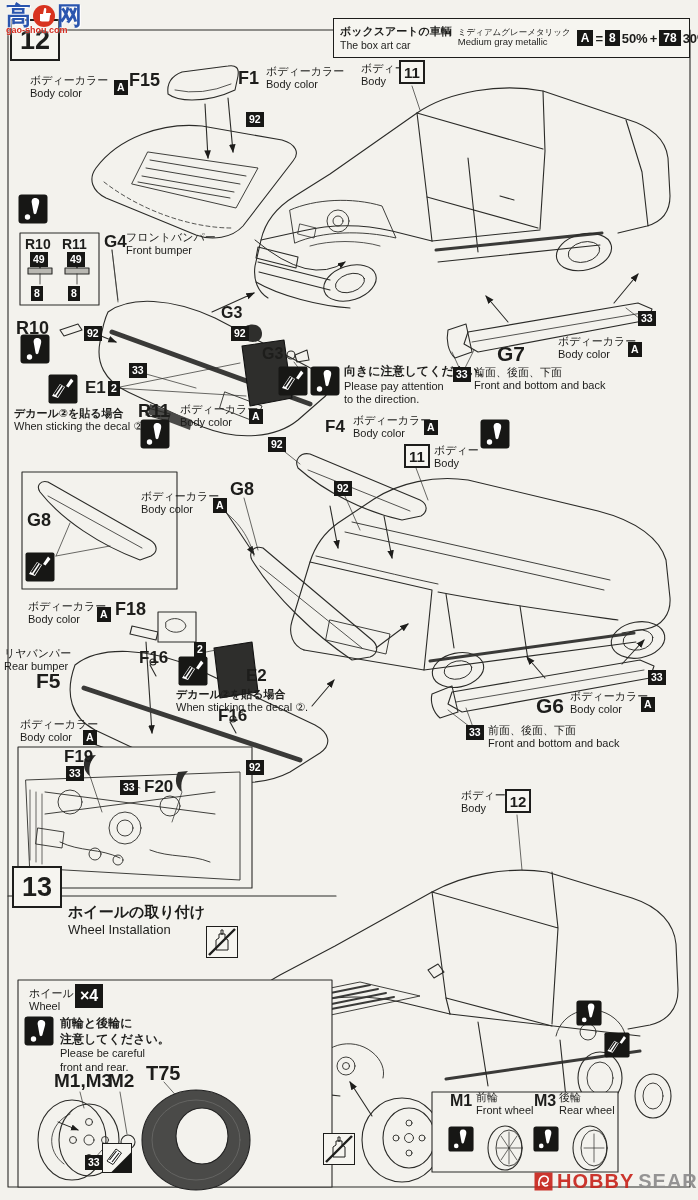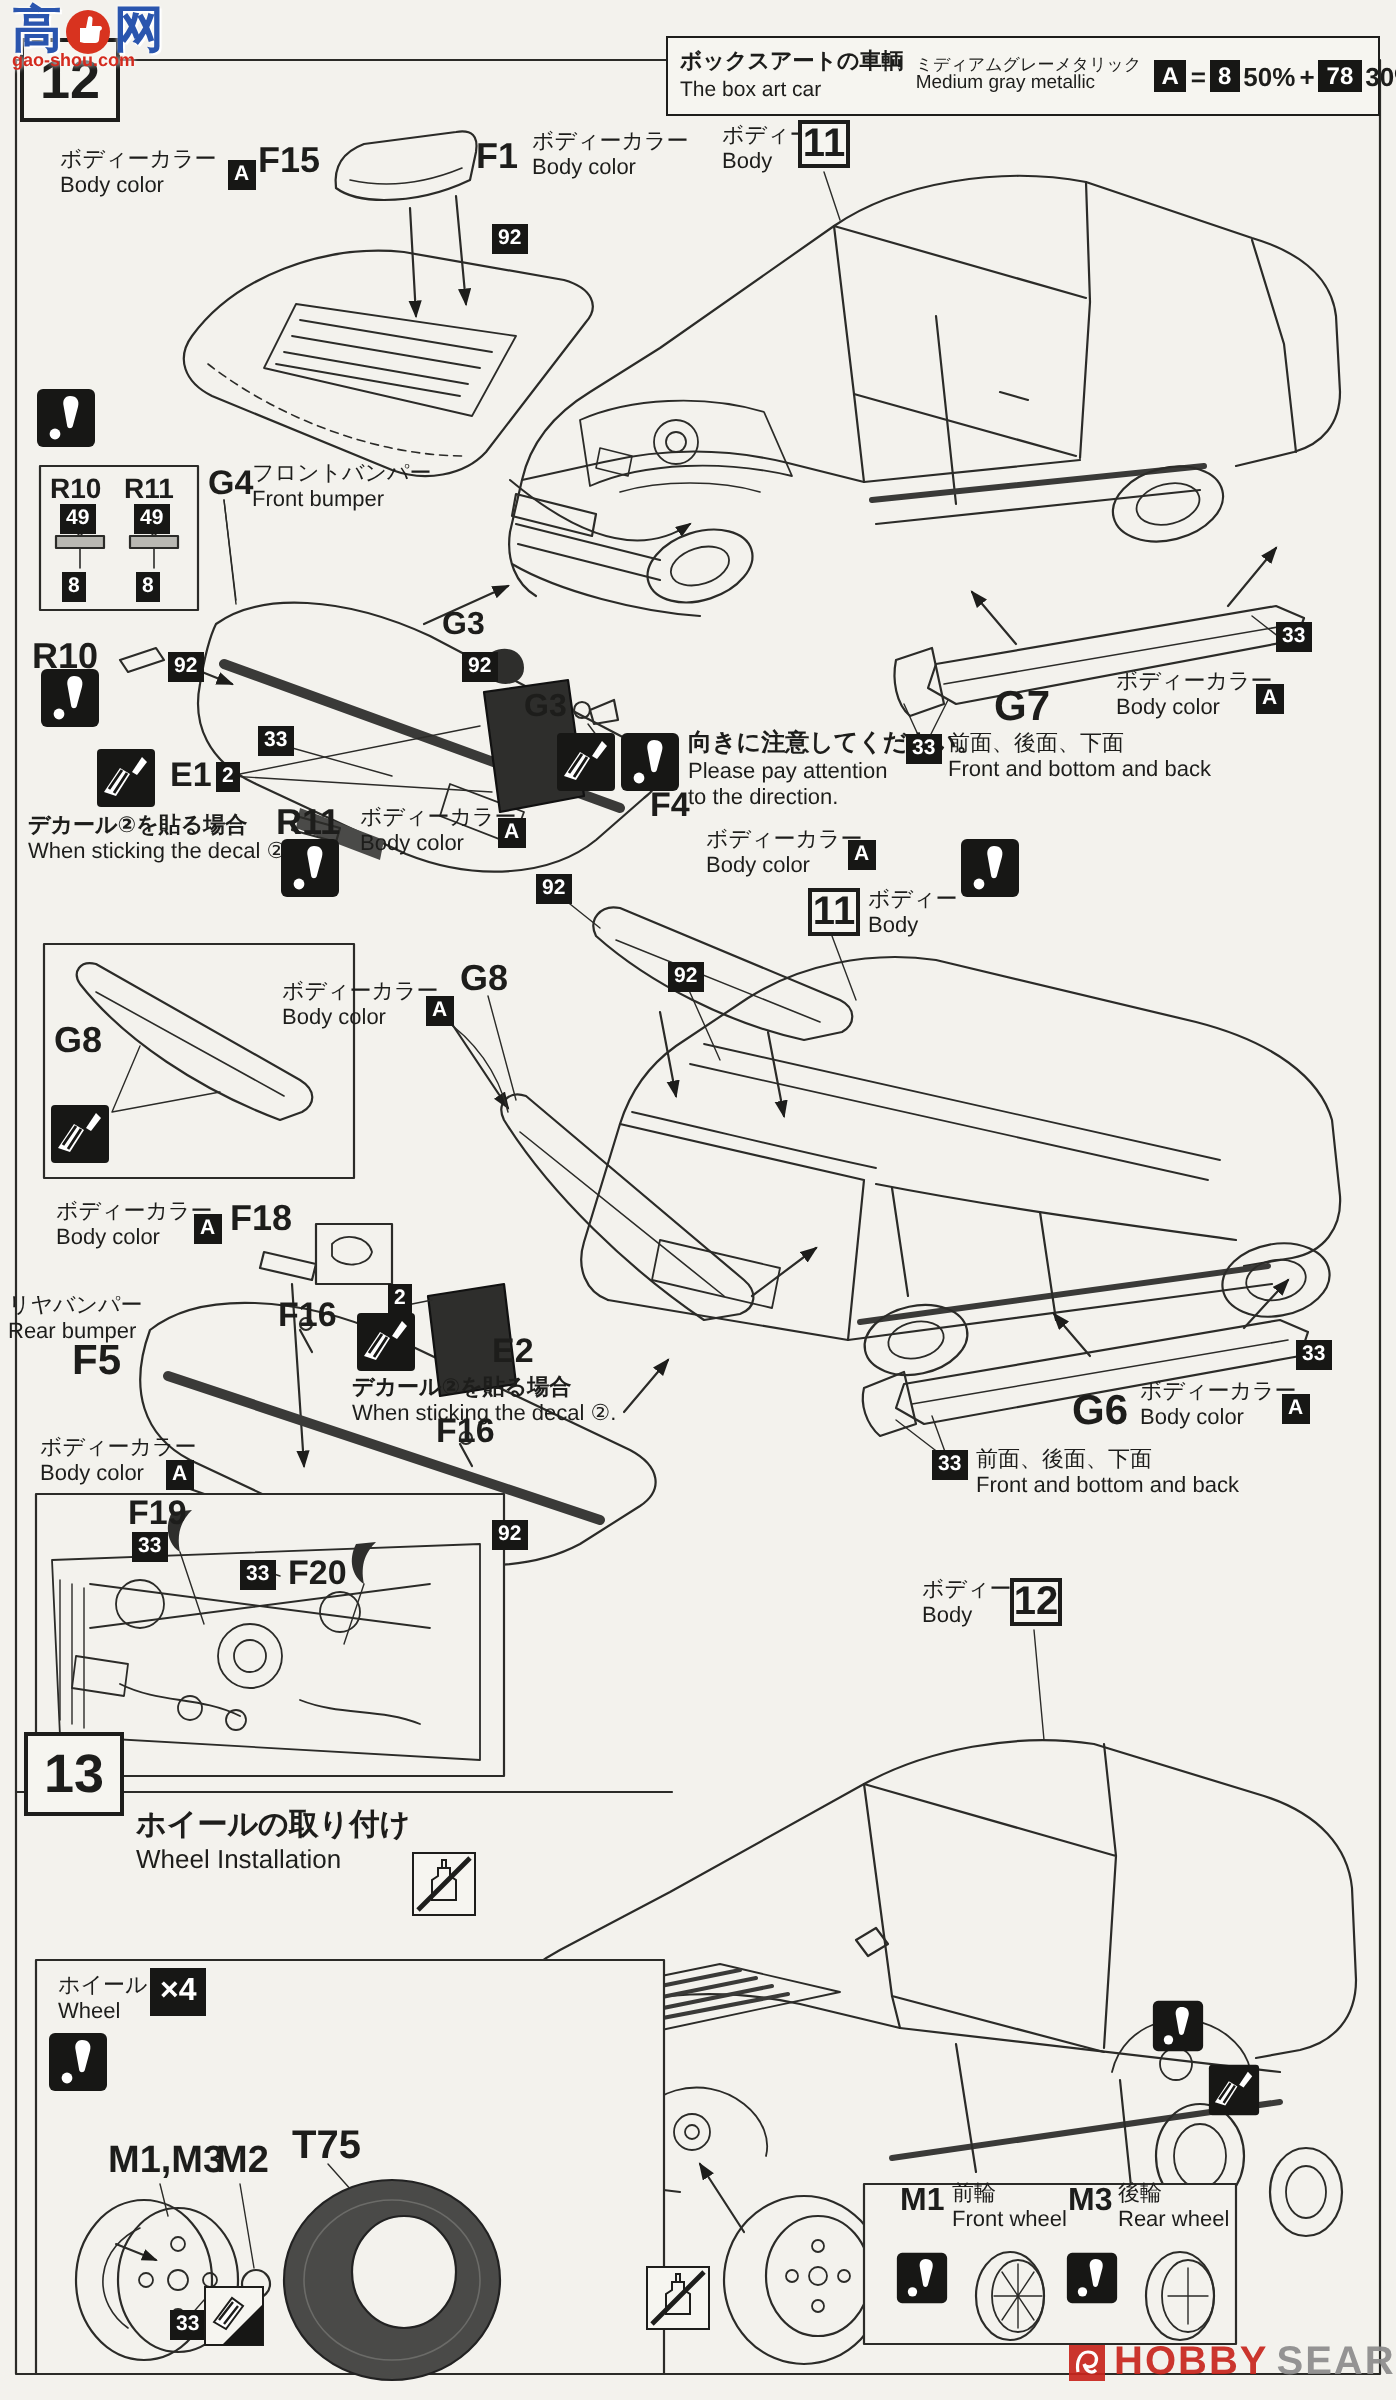--- a/index.html
+++ b/index.html
@@ -11,21 +11,21 @@
 .jp{font-size:11px;line-height:1.3;white-space:nowrap}
 .en{font-size:11px;line-height:1.25;white-space:nowrap}
 .notejp{font-size:12px;font-weight:bold;white-space:nowrap;line-height:1.3}
 .part{font-weight:bold;font-size:17px;white-space:nowrap}
 .part.sm{font-size:14px}
 .part.md{font-size:16px}
 .part.lg{font-size:20px}
 .part.xl{font-size:21px}
 .chip{display:inline-block;background:#171715;color:#fff;font-weight:bold;font-size:10.5px;line-height:1;padding:2px 3px;white-space:nowrap}
 .chip.f{font-size:12px;padding:2px 4px}
-.wbox{display:flex;align-items:center;justify-content:center;background:#f6f5f0;border:2px solid #1d1d1b;font-weight:bold;font-size:20px;width:26px;height:24px}
+.wbox{display:flex;align-items:center;justify-content:center;background:#f6f5f0;border:2px solid #1d1d1b;font-weight:bold;font-size:15px;width:26px;height:24px}
 .stepbox{display:flex;align-items:center;justify-content:center;background:#f6f5f0;border:2px solid #1d1d1b;font-weight:bold;font-size:27px;width:50px;height:42px}
 .titlejp{font-size:14px;font-weight:bold;white-space:nowrap}
 .titleen{font-size:13px;white-space:nowrap}
 .icon{width:30px;height:30px}
 .icon.s26{width:26px;height:26px}
 .icon.s32{width:32px;height:32px}
 .icon svg{display:block;width:100%;height:100%}
 .paintbox{display:flex;align-items:center;gap:6px;border:1.2px solid #1d1d1b;background:#f6f5f0;padding:3px 6px;height:40px}
 .paintbox .c1 .jp{font-size:11px;font-weight:bold}
 .paintbox .c1 .en{font-size:10.5px}
@@ -434,21 +434,21 @@
 </div>
 <span class="chip abs" style="left:628px;top:342px">A</span>
 <span class="chip abs" style="left:638px;top:311px">33</span>
 <span class="chip abs" style="left:453px;top:367px">33</span>
 <div class="abs" style="left:474px;top:365px">
   <div class="jp">前面、後面、下面</div>
   <div class="en">Front and bottom and back</div>
 </div>
 
 <span class="chip abs" style="left:268px;top:437px">92</span>
-<div class="part abs" style="left:325px;top:393px">F4</div>
+<div class="part abs" style="left:325px;top:417px">F4</div>
 <div class="bc abs" style="left:353px;top:413px">
   <div class="jp">ボディーカラー</div>
   <div class="en">Body color</div>
 </div>
 <span class="chip abs" style="left:424px;top:420px">A</span>
 <div class="wbox abs" style="left:404px;top:444px">11</div>
 <div class="bc abs" style="left:434px;top:443px">
   <div class="jp">ボディー</div>
   <div class="en">Body</div>
 </div>
@@ -577,20 +577,26 @@
   <div class="jp">ホイール</div>
   <div class="en">Wheel</div>
 </div>
 <span class="chip abs" style="left:75px;top:984px;font-size:16px;padding:4px 5px">×4</span>
 <div class="icon abs" style="left:24px;top:1016px">
   <svg viewBox="0 0 30 30">
         <rect x="0.5" y="0.5" width="29" height="29" rx="3" fill="#171715"></rect>
         <path d="M17 4 C20.5 4 21.8 6.4 21 9.4 L18.4 19 C18 20.5 15.9 20.5 15.6 19 L13.8 9 C13.2 6.2 14.4 4 17 4 Z" fill="#fff"></path>
         <circle cx="9.5" cy="23" r="2.7" fill="#fff"></circle>
       </svg>
+</div>
+<div class="abs" style="left:60px;top:1016px">
+  <div class="notejp">前輪と後輪に</div>
+  <div class="notejp">注意してください。</div>
+  <div class="en">Please be careful</div>
+  <div class="en">front and rear.</div>
 </div>
 <div class="part abs" style="left:54px;top:1070px;font-size:19px">M1,M3</div>
 <div class="part abs" style="left:108px;top:1070px;font-size:19px">M2</div>
 <div class="part lg abs" style="left:146px;top:1062px">T75</div>
 <span class="chip abs" style="left:85px;top:1155px">33</span>
 <div class="icon abs" style="left:102px;top:1143px">
   <svg viewBox="0 0 30 30">
         <rect x="0.5" y="0.5" width="29" height="29" fill="#f6f5f0" stroke="#1d1d1b"></rect>
         <path d="M29.5 29.5 L29.5 9 L9 29.5 Z" fill="#171715"></path>
         <path d="M5 18 L14 6 L19.5 10 L11 21.5 Z" fill="#fff" stroke="#1d1d1b"></path>

